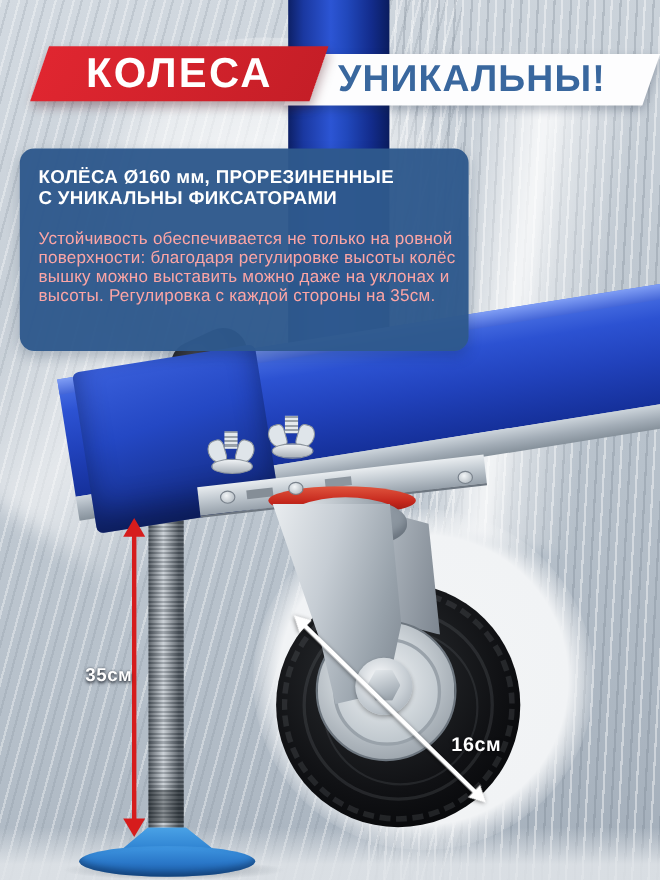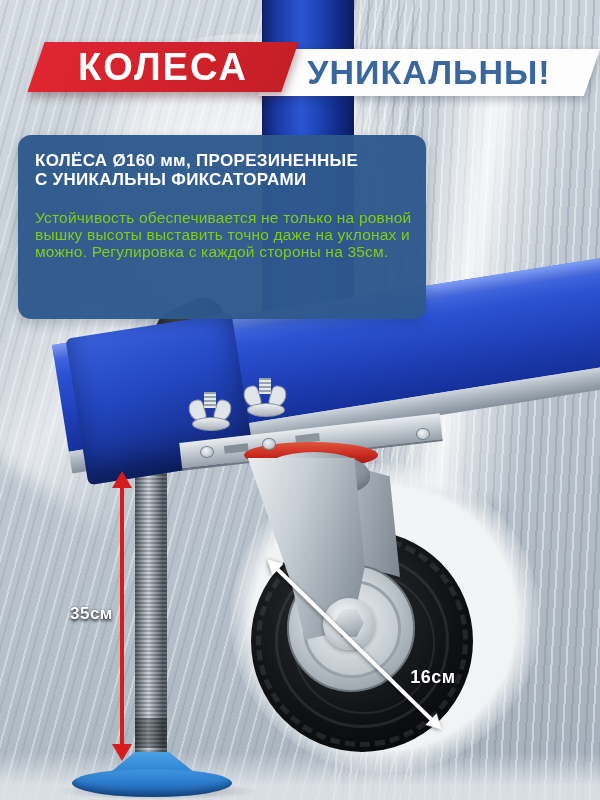--- a/index.html
+++ b/index.html
@@ -119,29 +119,29 @@
   .banner-white{left:266px;top:49px;width:326px;height:47px;background:#fdfdfe;
     box-shadow:2px 4px 8px rgba(25,40,65,.28);}
   .banner-white .txt{font-size:34px;font-weight:700;letter-spacing:1px;color:#39679e;line-height:47px;}
 
   
   .info-box{left:18px;top:106px;width:391px;height:168px;z-index:8;border-radius:13px;
     background:rgba(46,89,140,.97);padding:16px 0 0 17px;
     box-shadow:0 5px 12px rgba(20,40,70,.22);margin-top:29px;}
   .info-heading div{font-size:17px;font-weight:700;line-height:19px;letter-spacing:.3px;color:#ffffff;white-space:nowrap;}
   .info-body{margin-top:20px;}
-  .info-body div{font-size:15.5px;line-height:17.2px;letter-spacing:.2px;color:#84cc16;white-space:nowrap;}
+  .info-body div{font-size:15.5px;line-height:17.2px;letter-spacing:.2px;color:#fca5a5;white-space:nowrap;}
 
   
   .arrow-red-line{left:120px;top:480px;width:4px;height:272px;background:#d61c1c;z-index:10;}
   .arrow-red-top{left:112px;top:471px;width:0;height:0;z-index:10;
     border-left:10px solid transparent;border-right:10px solid transparent;border-bottom:17px solid #d61c1c;}
   .arrow-red-bot{left:112px;top:744px;width:0;height:0;z-index:10;
     border-left:10px solid transparent;border-right:10px solid transparent;border-top:17px solid #d61c1c;}
-  .label-35{left:70px;top:604px;width:58px;z-index:10;text-align:left;
+  .label-35{left:70px;top:604px;width:58px;z-index:10;text-align:center;
     font-size:17px;font-weight:700;color:#fff;letter-spacing:.5px;
     text-shadow:0 2px 3px rgba(10,15,25,.8),0 0 2px rgba(10,15,25,.5);}
   .arrow-white{left:270px;top:560px;width:236px;height:4px;background:#fff;border-radius:2px;z-index:10;
     transform:rotate(44.3deg);transform-origin:0 50%;
     filter:drop-shadow(0 1px 2px rgba(0,0,0,.45));}
   .arrow-white:before{content:"";position:absolute;left:-4px;top:-6px;width:0;height:0;
     border-top:8px solid transparent;border-bottom:8px solid transparent;border-right:15px solid #fff;}
   .arrow-white:after{content:"";position:absolute;right:-4px;top:-6px;width:0;height:0;
     border-top:8px solid transparent;border-bottom:8px solid transparent;border-left:15px solid #fff;}
   .label-16{left:402px;top:667px;width:62px;z-index:10;text-align:center;
@@ -208,22 +208,23 @@
     <span class="txt">КОЛЕСА</span>
   </div>
 
   <div class="abs info-box">
     <div class="info-heading">
       <div>КОЛЁСА Ø160 мм, ПРОРЕЗИНЕННЫЕ</div>
       <div>С УНИКАЛЬНЫ ФИКСАТОРАМИ</div>
     </div>
     <div class="info-body">
       <div>Устойчивость обеспечивается не только на ровной</div>
-      <div>вышку высоты выставить точно даже на уклонах и</div>
-      <div>можно. Регулировка с каждой стороны на 35см.</div>
+      <div>поверхности: благодаря регулировке высоты колёс</div>
+      <div>вышку можно выставить можно даже на уклонах и</div>
+      <div>высоты. Регулировка с каждой стороны на 35см.</div>
     </div>
   </div>
 
   <div class="abs arrow-red-line"></div>
   <div class="abs arrow-red-top"></div>
   <div class="abs arrow-red-bot"></div>
   <div class="abs label-35">35см</div>
 
   <div class="abs arrow-white"></div>
   <div class="abs label-16">16см</div>

